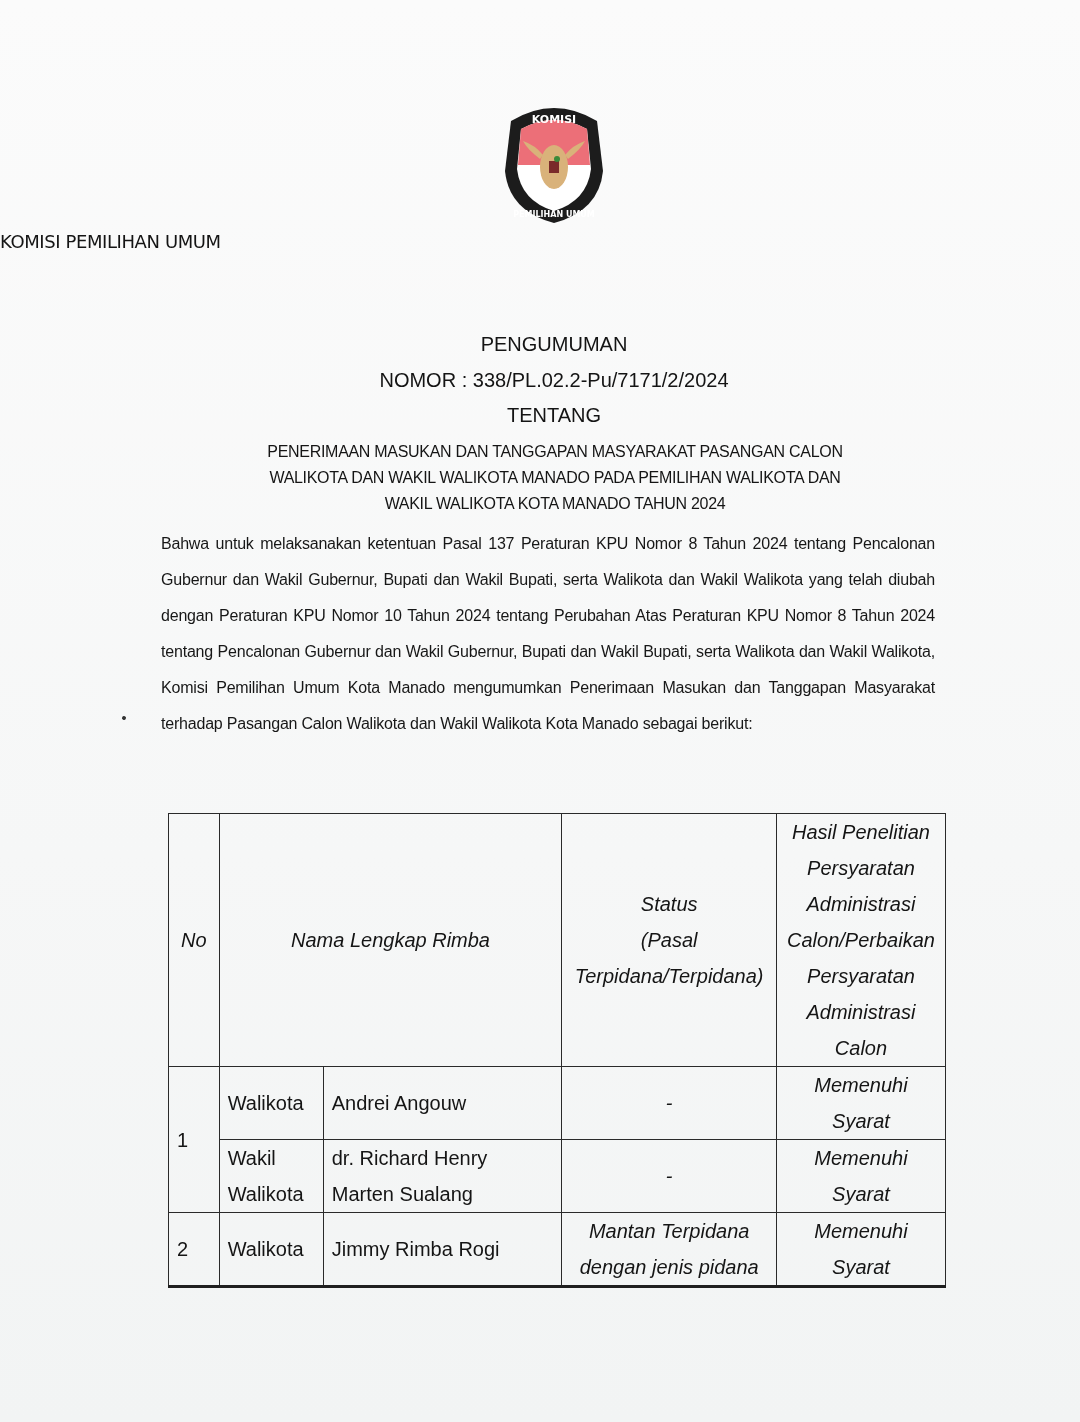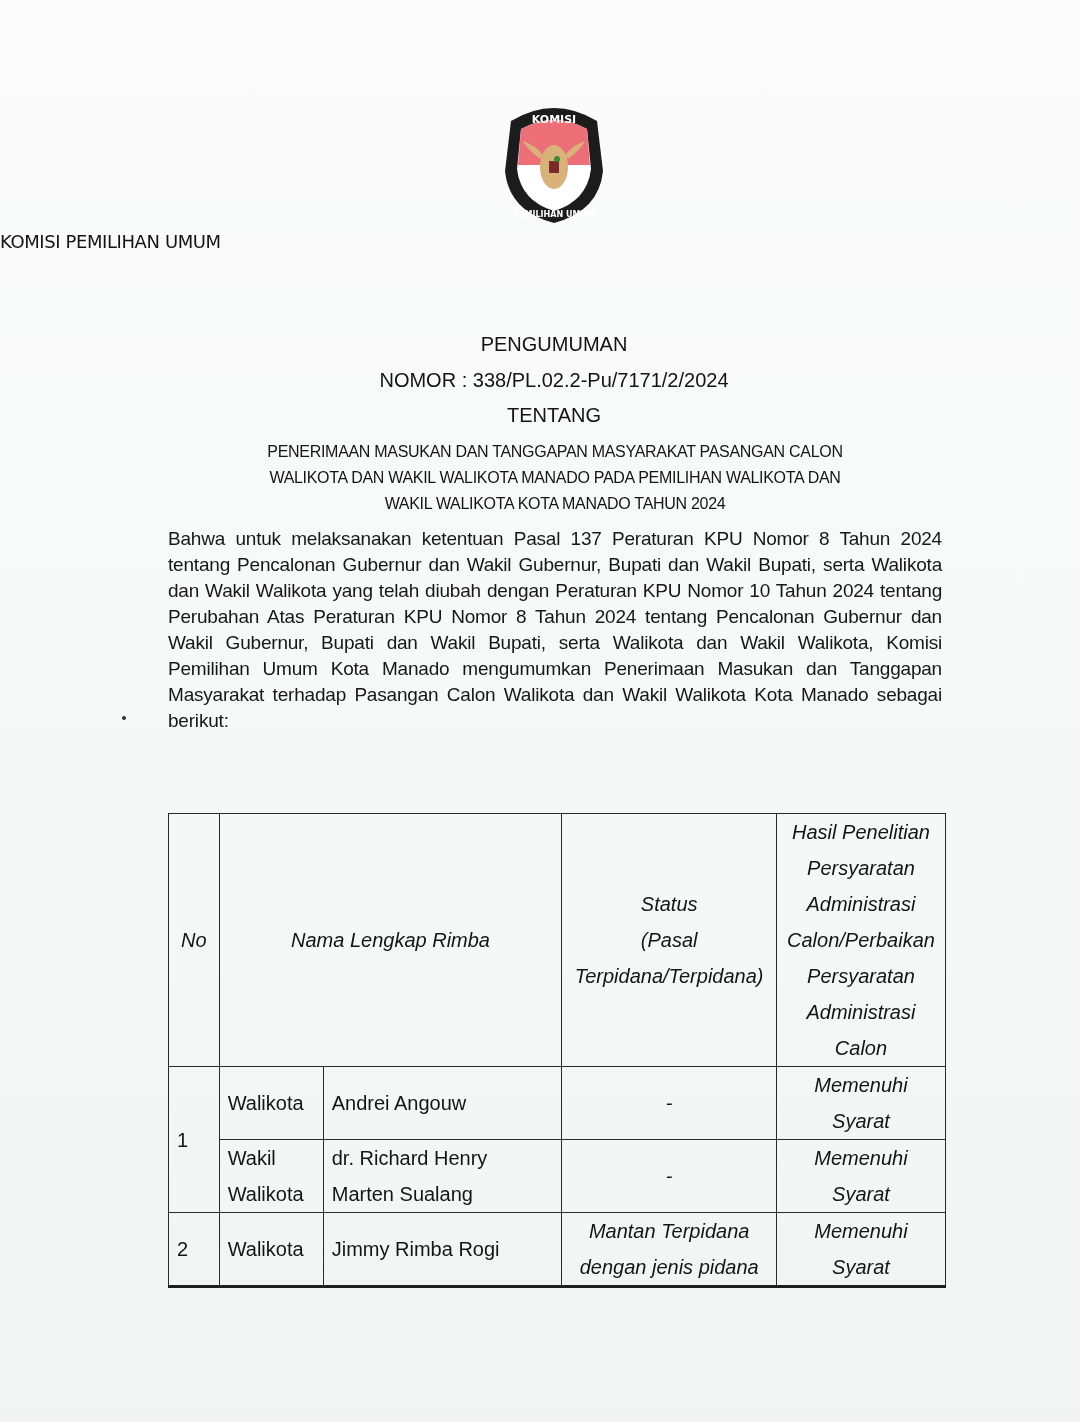--- a/index.html
+++ b/index.html
@@ -29,22 +29,22 @@
     }
     .ann { top: 333px; }
     .nomor { top: 369px; }
     .tentang { top: 404px; }
     .subject {
       position: absolute; left: 166px; width: 778px; top: 439px;
       font-size: 16px; line-height: 26px; text-align: center; color: #151515;
       letter-spacing: -0.3px;
     }
     .body-text {
-      position: absolute; left: 168px; width: 774px; top: 526px;
-      font-size: 19px; line-height: 26px; text-align: justify; color: #171717;
+      position: absolute; left: 161px; width: 774px; top: 526px;
+      font-size: 16px; line-height: 36px; text-align: justify; color: #171717;
       letter-spacing: -0.2px;
     }
     .speck {
       position: absolute; left: 122px; top: 716px; width: 4px; height: 4px;
       background: #333; border-radius: 2px; transform: rotate(30deg);
     }
     table.grid {
       position: absolute; left: 168px; top: 813px; width: 778px;
       border-collapse: collapse; font-size: 20px; color: #151515;
     }

